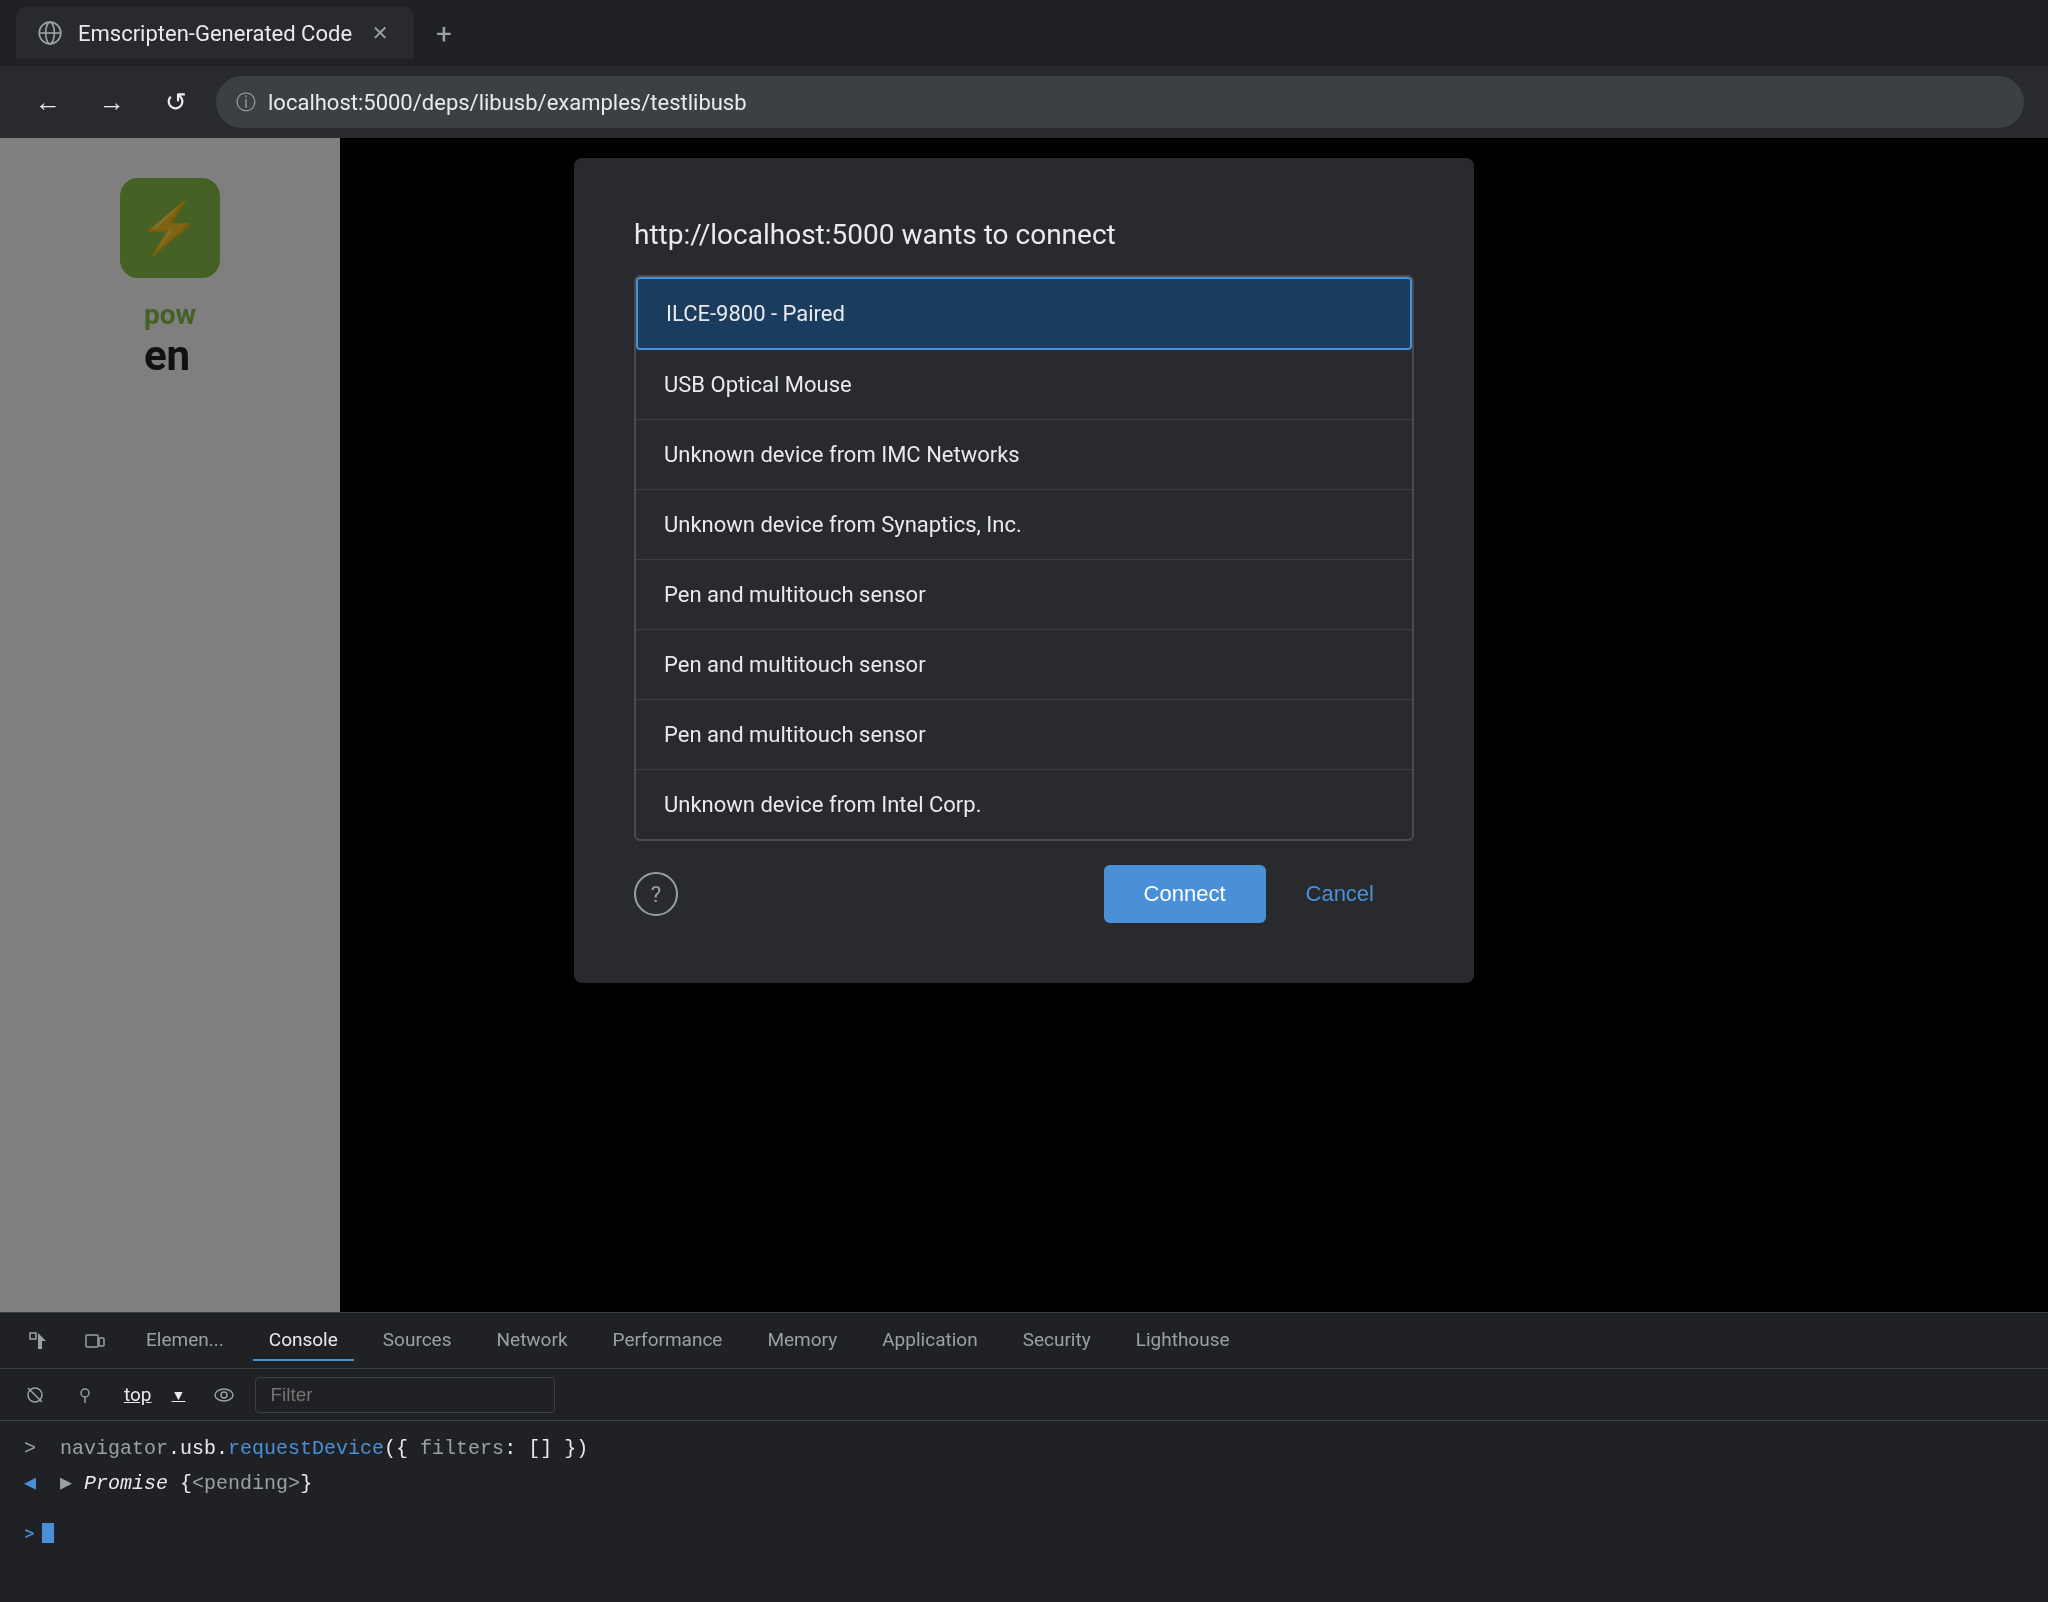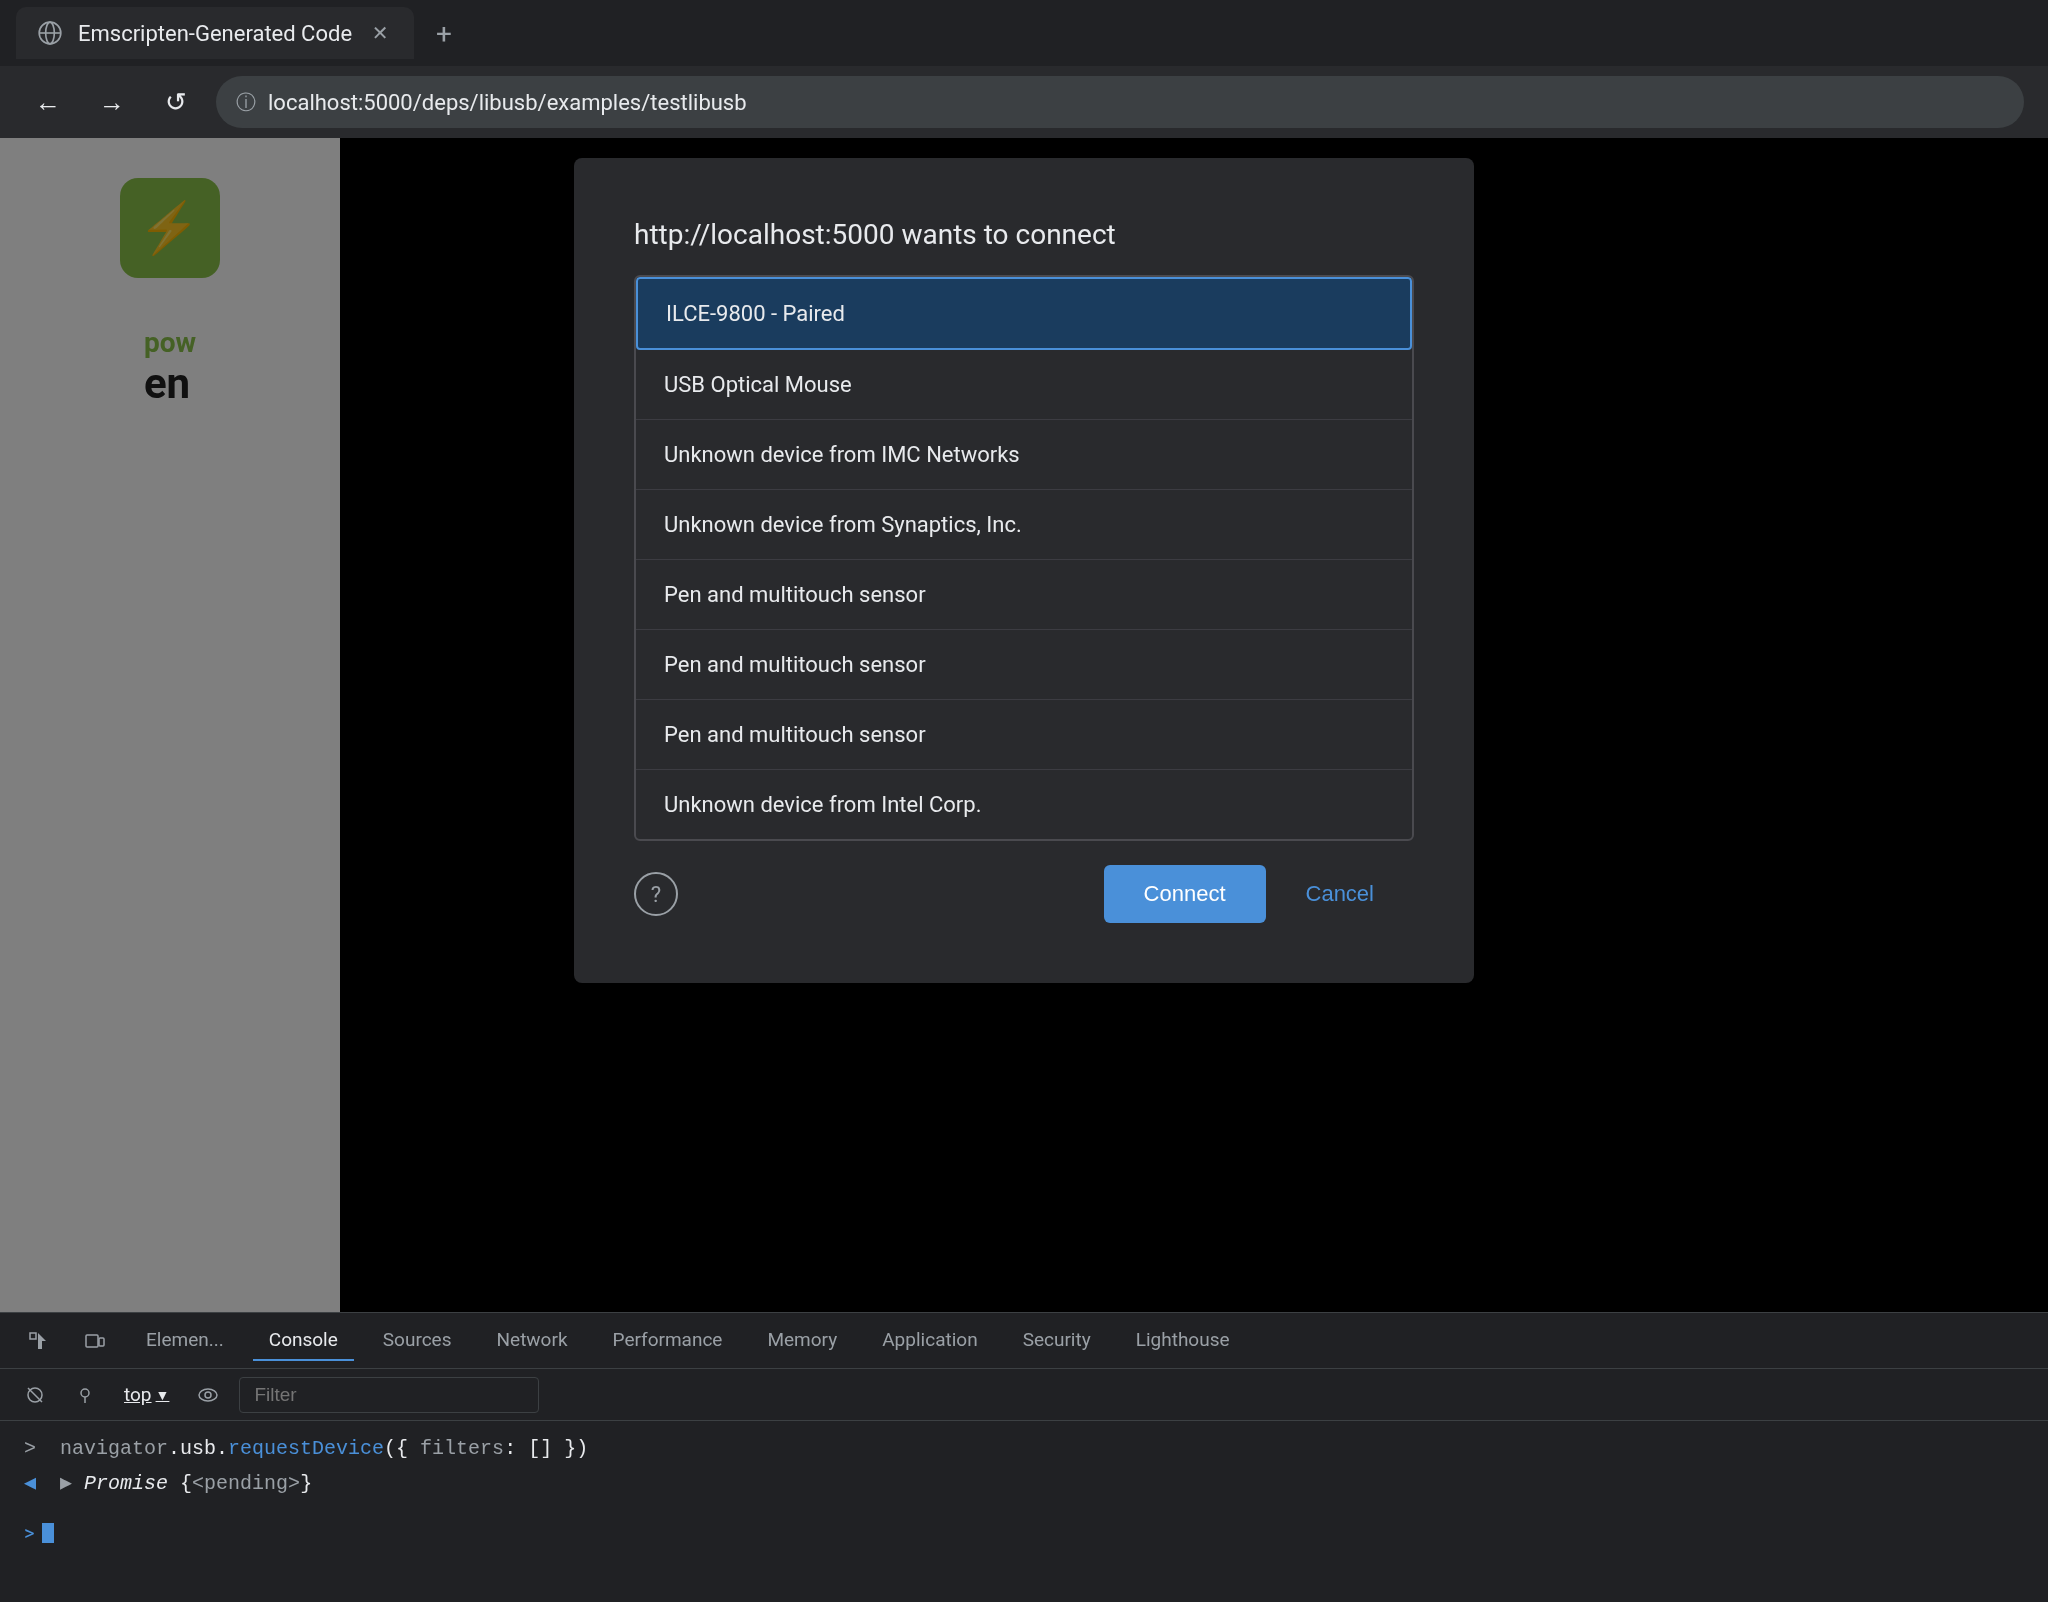--- a/index.html
+++ b/index.html
@@ -169,21 +169,20 @@
 
     .app-icon::before {
       content: '⚡';
       font-size: 50px;
     }
 
     .app-name-pow {
       color: #8bc34a;
       font-size: 28px;
       font-weight: bold;
-      margin-top: 28px;
     }
 
     .app-name-en {
       color: #212121;
       font-size: 42px;
       font-weight: bold;
     }
 
     
     .black-top-right {
@@ -356,21 +355,21 @@
       justify-content: center;
       color: #9aa0a6;
       font-size: 18px;
       cursor: pointer;
       border-radius: 4px;
     }
 
     .top-dropdown {
       display: flex;
       align-items: center;
-      gap: 4px;
+      gap: 20px;
       color: #e8eaed;
       font-size: 19px;
       cursor: pointer;
       padding: 4px 8px;
       border-radius: 4px;
       text-decoration: underline;
     }
 
     .eye-btn {
       width: 38px;

